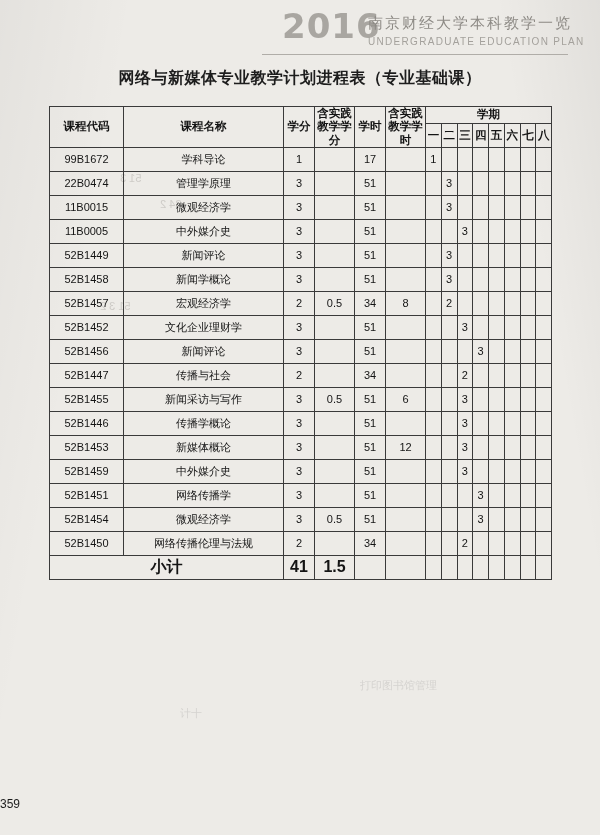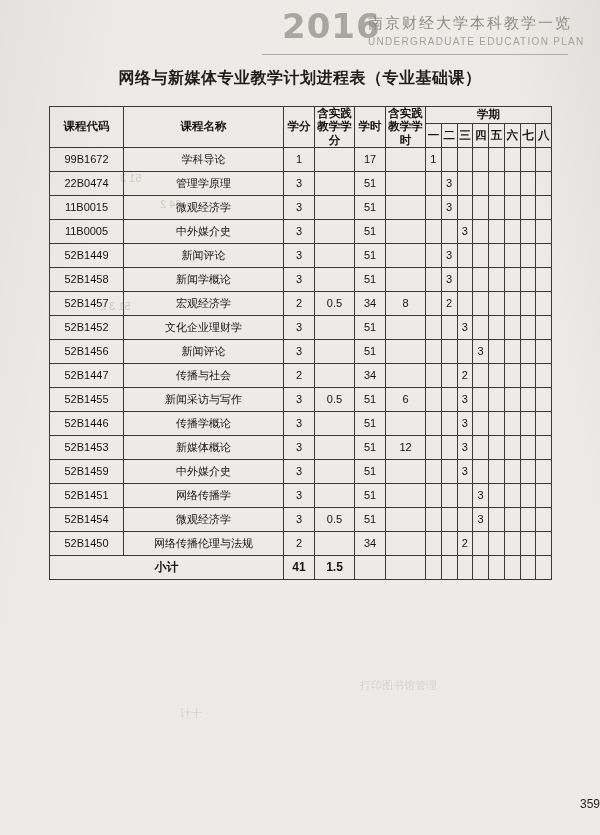--- a/index.html
+++ b/index.html
@@ -117,21 +117,21 @@
     font-size: 11px;
     margin-top: 36px;
   }
   td.name {
     text-align: left;
     padding-left: 7px;
   }
   td.term { font-size: 10.5px; }
   tr.total td {
     font-weight: bold;
-    font-size: 12px;
+    font-size: 16px;
   }
   .col-code { width: 74px; }
   .col-name { width: 160px; }
   .col-credit { width: 31px; }
   .col-pcredit { width: 40px; }
   .col-hours { width: 31px; }
   .col-phours { width: 40px; }
   .col-term { width: 15.75px; }
   
   .ghost {
@@ -147,21 +147,21 @@
     color: rgba(90,88,84,0.16);
     font-size: 11px;
     white-space: nowrap;
     pointer-events: none;
   }
   .pagenum {
     position: absolute;
     bottom: 24px;
     left: 0;
     width: 100%;
-    text-align: right;
+    text-align: left;
     font-size: 12px;
     color: #1d1d1d;
     font-family: "Liberation Sans", sans-serif;
   }
 </style>
 </head>
 <body>
 
 <div class="page">
 

